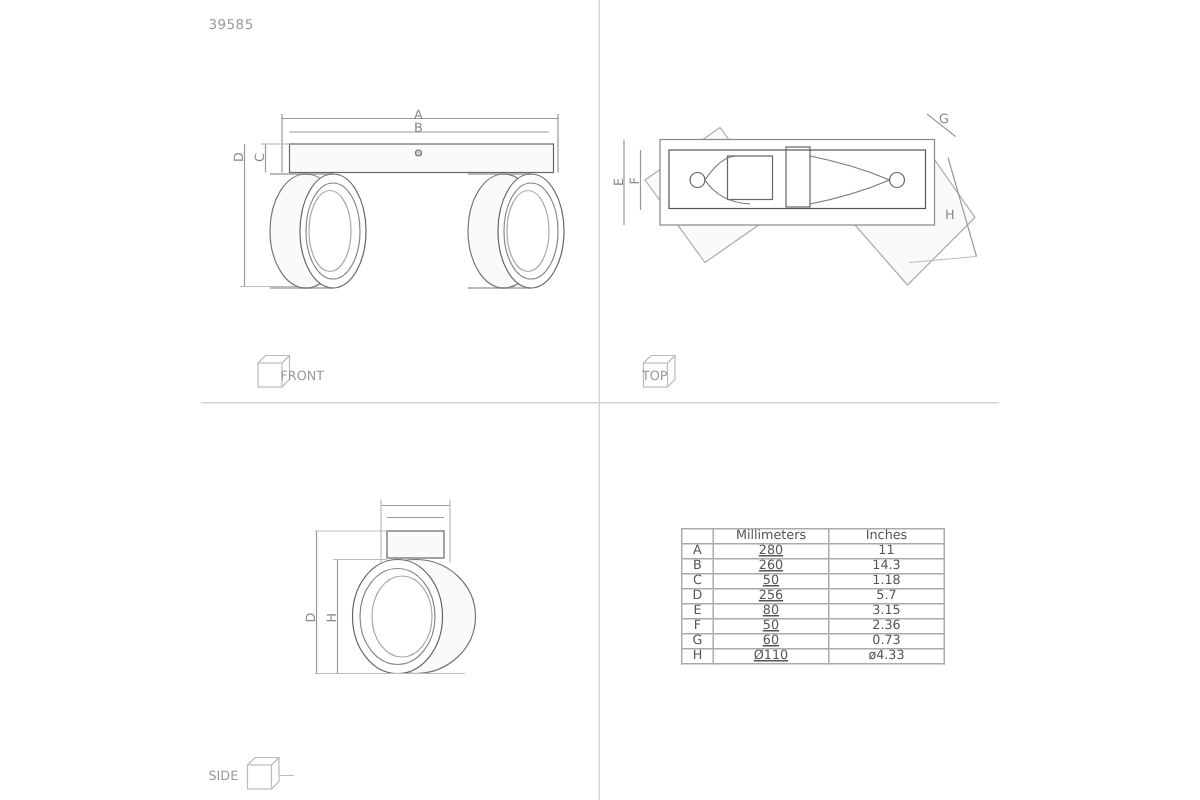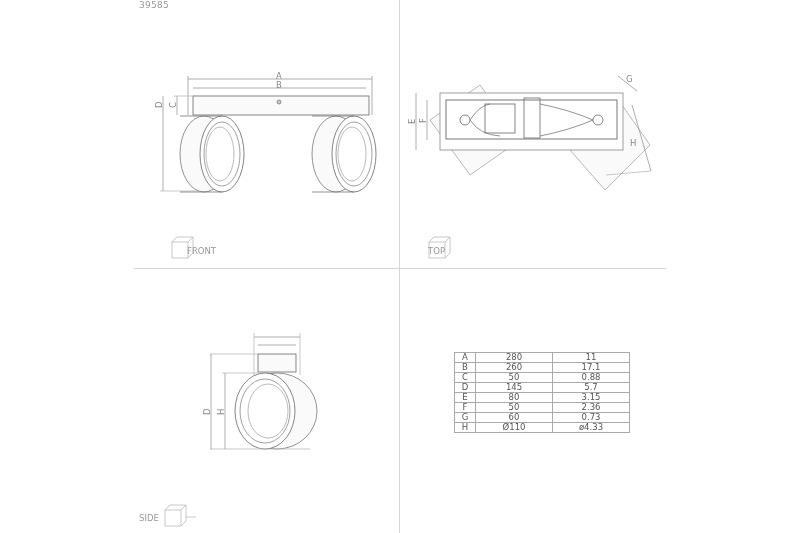--- a/index.html
+++ b/index.html
@@ -1,27 +1,27 @@
 <!DOCTYPE html>
 <html><head>
 <meta charset="utf-8">
 <style>
   html, body { margin:0; padding:0; background:#ffffff; }
   body { width:800px; height:533px; position:relative; overflow:hidden; font-family:"DejaVu Sans", sans-serif; color:#888; }
   .abs { position:absolute; }
-  .code { left:139px; top:0; font-size:9px; color:#999; letter-spacing:0.3px; }
+  .code { left:139px; top:12px; font-size:9px; color:#999; letter-spacing:0.3px; }
   .vdiv { left:399px; top:0; width:1px; height:533px; background:#d6d6d6; }
   .hdiv { left:134px; top:268px; width:532px; height:1px; background:#d6d6d6; }
   .view-label { font-size:8.5px; color:#999; }
   svg.draw { position:absolute; left:0; top:0; }
   table.dims { position:absolute; left:454px; top:352px; border-collapse:collapse; font-size:8.5px; color:#555; }
   table.dims td, table.dims th { border:1px solid #aaa; padding:0 2px; line-height:9px; text-align:center; font-weight:normal; }
   table.dims th { color:#555; }
   table.dims td.k { width:16px; }
-  table.dims td.mm { width:72px; }
+  table.dims td.mm { width:72px;text-decoration:underline; }
   table.dims td.in { width:72px; }
 </style>
 </head>
 <body>
 
 <div class="abs code">39585</div>
 <div class="abs vdiv"></div>
 <div class="abs hdiv"></div>
 
 <svg class="draw" width="800" height="533">
@@ -110,38 +110,43 @@
     <text x="224" y="415" transform="rotate(-90 224 415)">H</text>
   </g>
 </svg>
 
 <div class="abs view-label" style="left:139px;top:246px;padding-left:48px;">FRONT</div>
 <div class="abs view-label" style="left:428px;top:246px;">TOP</div>
 <div class="abs view-label" style="left:139px;top:513px;text-align:right;">SIDE</div>
 
 <table class="dims">
   <tbody>
+      <tr>
+    <th></th>
+    <th>Millimeters</th>
+    <th>Inches</th>
+  </tr>
   <tr>
         <td class="k">A</td>
         <td class="mm">280</td>
         <td class="in">11</td>
       </tr>
   <tr>
         <td class="k">B</td>
         <td class="mm">260</td>
-        <td class="in">17.1</td>
+        <td class="in">14.3</td>
       </tr>
   <tr>
         <td class="k">C</td>
         <td class="mm">50</td>
-        <td class="in">0.88</td>
+        <td class="in">1.18</td>
       </tr>
   <tr>
         <td class="k">D</td>
-        <td class="mm">145</td>
+        <td class="mm">256</td>
         <td class="in">5.7</td>
       </tr>
   <tr>
         <td class="k">E</td>
         <td class="mm">80</td>
         <td class="in">3.15</td>
       </tr>
   <tr>
         <td class="k">F</td>
         <td class="mm">50</td>

